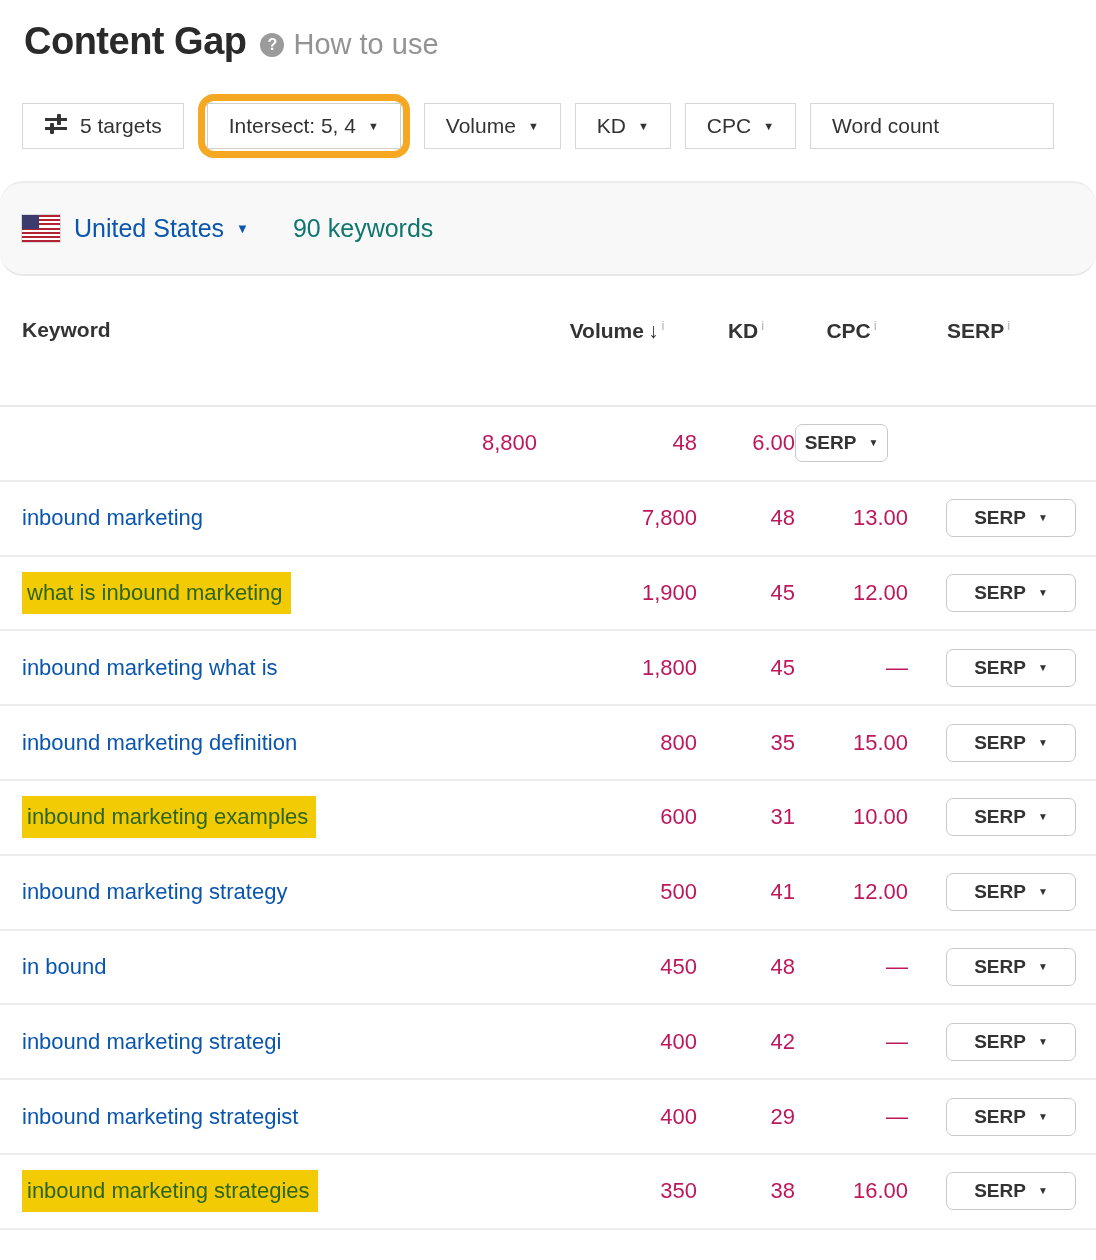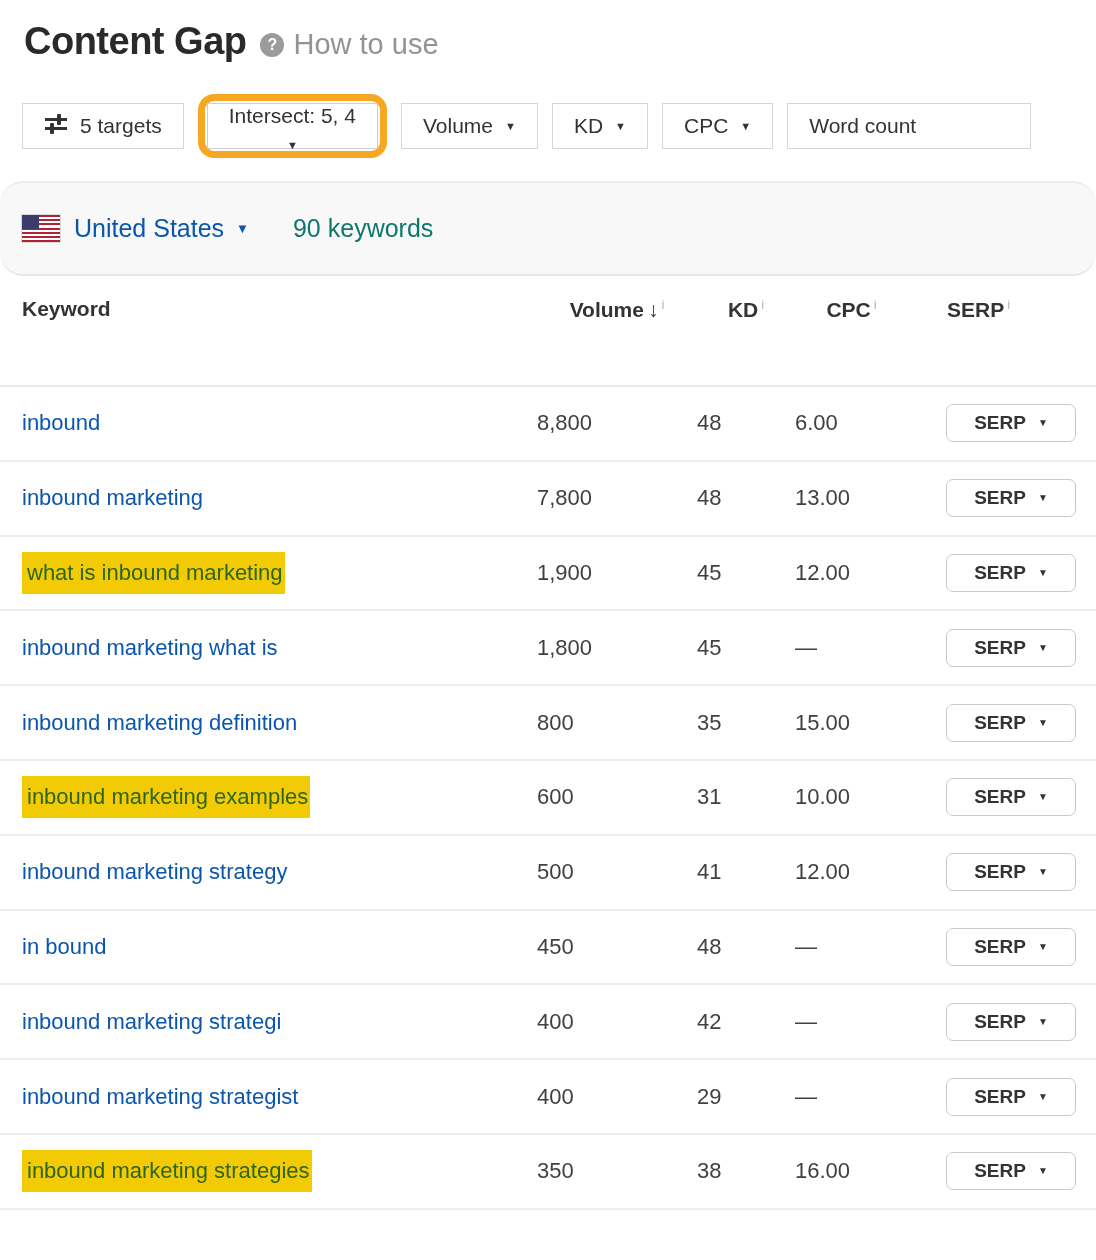--- a/index.html
+++ b/index.html
@@ -15,51 +15,51 @@
   .help-link { font-size:29px; color:#939393; }
 
   
   .toolbar { display:flex; align-items:center; gap:14px; padding:0 22px; margin-top:32px; height:62px; }
   .tbtn { display:flex; align-items:center; gap:12px; height:46px; padding:0 21px;
     background:#fff; border:1px solid #d6d6d6; border-radius:0;
     font-size:21px; color:#333; white-space:nowrap; cursor:pointer;
     font-family:"Liberation Sans", sans-serif; }
   .caret { font-size:11px; color:#333; line-height:1; }
   .annotation-ring { border:7px solid #f6a823; border-radius:16px; padding:2px; background:#fff; }
-  .annotation-ring .tbtn { border-color:#cfcfcf;flex-direction:column; }
+  .annotation-ring .tbtn { border-color:#cfcfcf; }
   .tbtn-wordcount { width:244px; flex:none; }
   .sliders-icon { display:inline-block; }
 
   
   .subheader { margin-top:24px; height:95px; background:#f8f8f8;
     border-top:2px solid #ececec; border-bottom:2px solid #e7e7e7;
     display:flex; align-items:center; padding:0 22px;border-radius:23px; }
   .flag { width:38px; height:27px; position:relative; display:inline-block;
     background:repeating-linear-gradient(#b22234 0 2.1px,#fff 2.1px 4.2px); outline:1px solid #d9d9d9; }
   .flag::before { content:""; position:absolute; left:0; top:0; width:17px; height:14px; background:#3c3b6e; }
   .country-link { display:flex; align-items:center; gap:12px; margin-left:14px;
     font-size:25px; color:#0a55ad; cursor:pointer; }
   .country-link .caret { color:#0a55ad; font-size:13px; }
   .keyword-count { margin-left:44px; font-size:25px; color:#0f766e; }
 
   
   .grid { display:grid; grid-template-columns:1fr 160px 98px 113px 188px; align-items:center; }
-  .thead { height:111px; border-bottom:2px solid #e9e9e9; align-items:start; padding-top:21px; }
+  .thead { height:131px; border-bottom:2px solid #e9e9e9; align-items:start; padding-top:42px; }
   .th { font-size:21px; font-weight:700; color:#333; }
   .th.kw { padding-left:22px; }
   .th.num { text-align:center; }
   .th.serp-h { padding-left:39px; text-align:left; }
   sup.info { color:#b3b3b3; font-size:13px; font-weight:400; margin-left:3px; }
   .sort-arrow { font-weight:700; margin-left:4px; }
 
   .trow { height:74.8px; border-bottom:2px solid #ededed; }
   .cell.kw { padding-left:22px; font-size:22px; }
   .kwlink { color:#0a55ad; text-decoration:none; cursor:pointer; }
-  .kwlink.hl { background:#f2cb05; color:#2d651c; padding:8px 2px 9px 5px; }
-  .cell.num { font-size:22px; color:#404040; }
+  .kwlink.hl { background:#f2cb05; color:#2d651c; padding:8px 8px 9px 5px; }
+  .cell.num { text-align:right; font-size:22px; color:#be185d; }
   .cell.serp-cell { display:flex; justify-content:flex-end; padding-right:20px; }
   .serp-btn { width:130px; height:38px; background:#fff; border:1px solid #c9c9c9; border-radius:7px;
     display:flex; align-items:center; justify-content:center; gap:12px;
     font-size:19px; font-weight:700; color:#333; cursor:pointer;
     font-family:"Liberation Sans", sans-serif; }
   .serp-btn .caret { font-size:10px; }
 </style>
 </head>
 <body>
 
@@ -123,21 +123,20 @@
 <div class="grid thead">
   <div class="th kw">Keyword</div>
   <div class="th num"><span>Volume</span><span class="sort-arrow">↓</span><sup class="info">i</sup></div>
   <div class="th num"><span>KD</span><sup class="info">i</sup></div>
   <div class="th num"><span>CPC</span><sup class="info">i</sup></div>
   <div class="th serp-h"><span>SERP</span><sup class="info">i</sup></div>
 </div>
 
 <div id="table-body">
   <div class="grid trow">
-    <div class="cell kw"><a class="kwlink">inbound</a></div>
     <div class="cell num">8,800</div>
     <div class="cell num">48</div>
     <div class="cell num">6.00</div>
     <div class="cell serp-cell">
       <button class="serp-btn">
         <span>SERP</span>
         <span class="caret">▼</span>
       </button>
     </div>
   </div>

